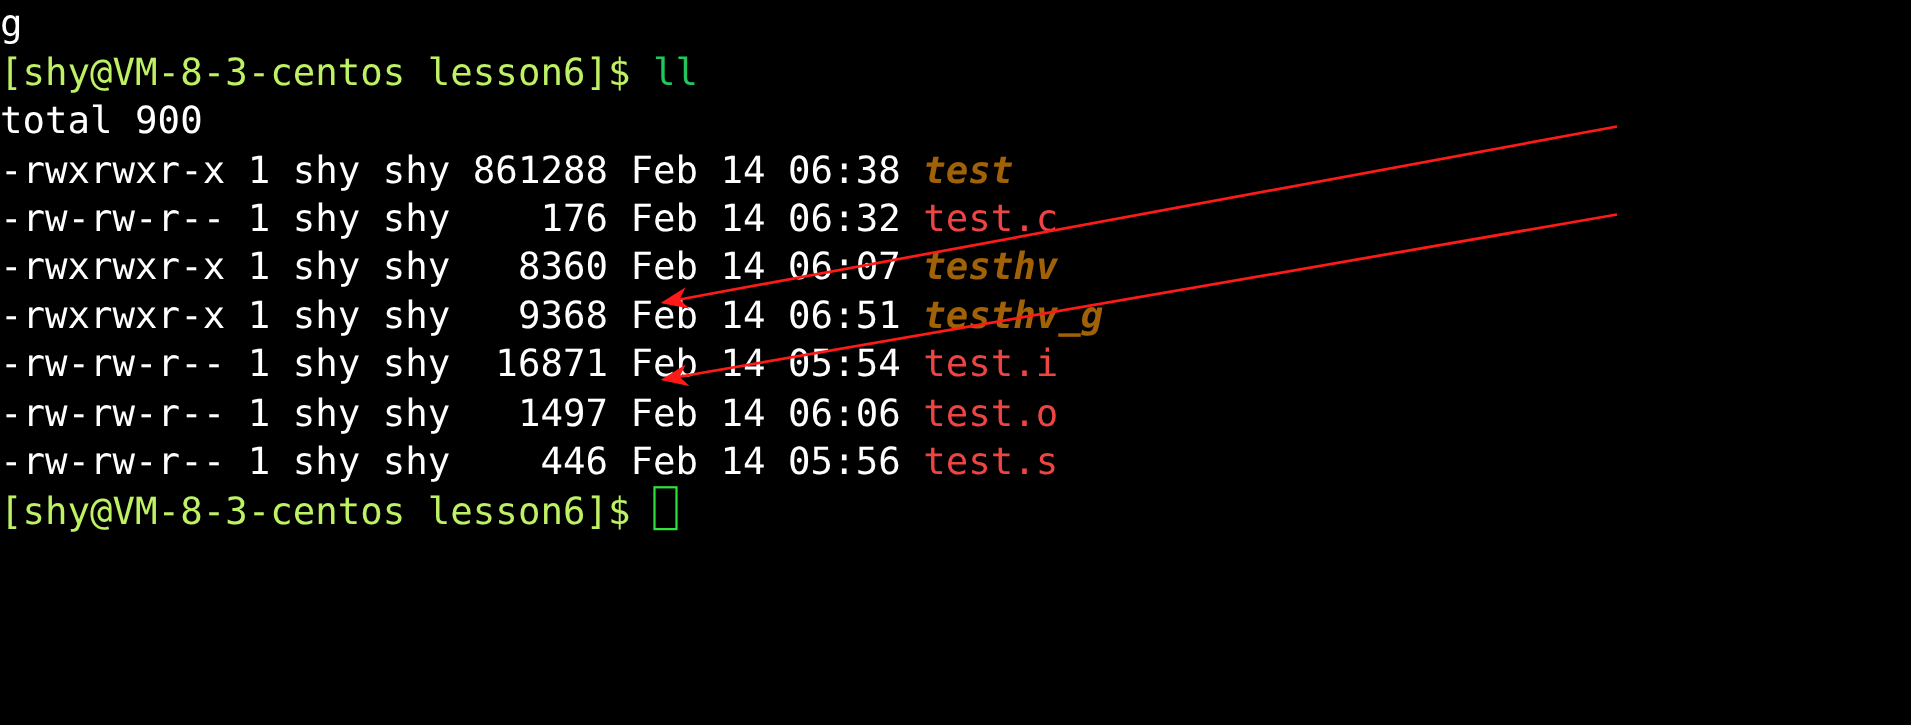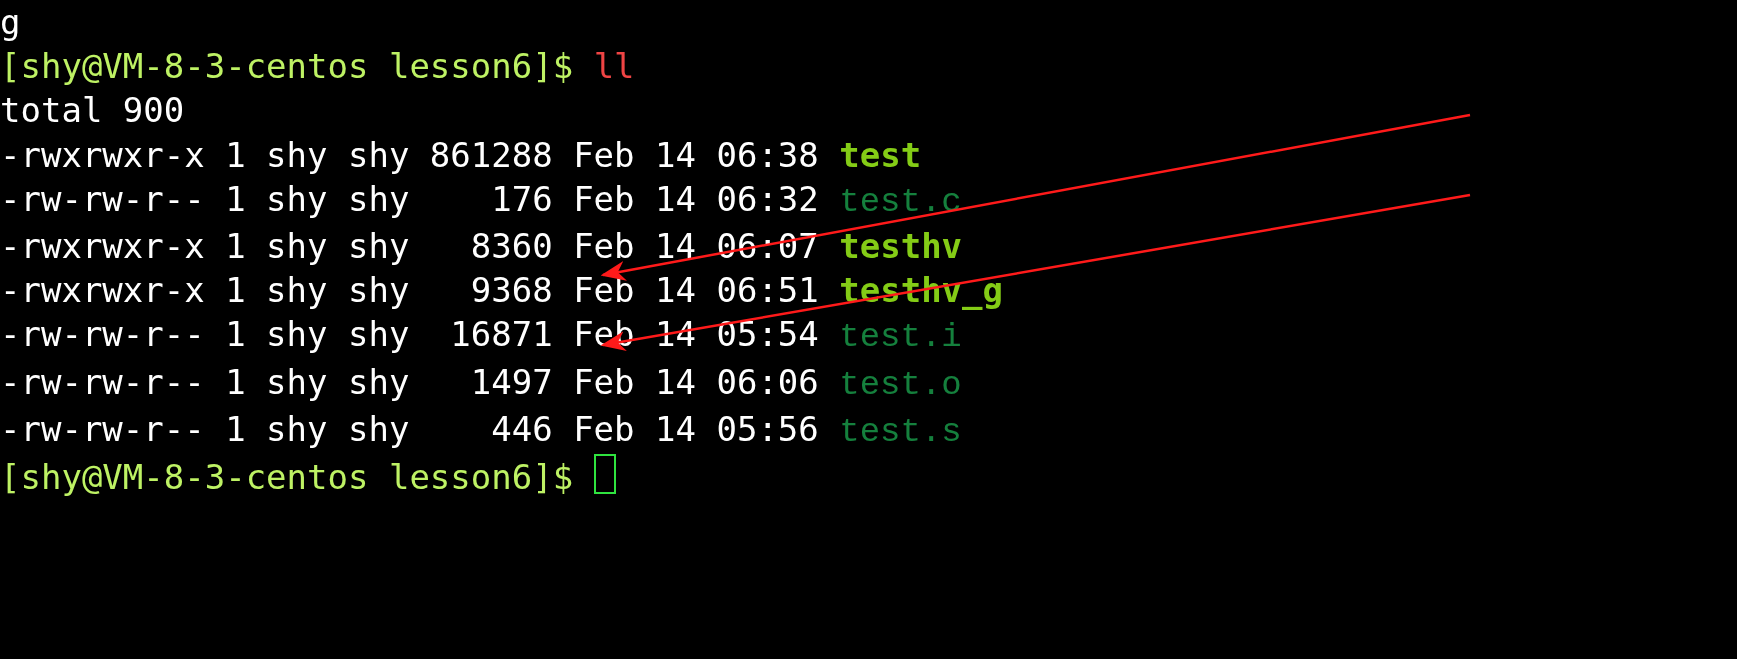--- a/index.html
+++ b/index.html
@@ -14,23 +14,23 @@
     height: 659px;
     overflow: hidden;
     position: relative;
   }
   .term {
     white-space: pre;
     position: relative;
     padding: 0;
   }
   .prompt-user { color: #bef264; }
-  .cmd { color: #ef4444; }
-  .exec { color:#84cc16; font-weight: bold; }
-  .file { color:#15803d;font-family:Liberation Mono, monospace; }
+  .cmd { color: #22c55e; }
+  .exec { color:#a16207; font-weight: bold; font-style: italic; }
+  .file { color:#ef4444; }
   .cursor {
     display:inline-block;
     width: 0.55em;
     height: 1.05em;
     border: 2px solid #2fe33f;
     vertical-align: -0.15em;
   }
   svg.arrows {
     position:absolute;
     top:0; left:0;

